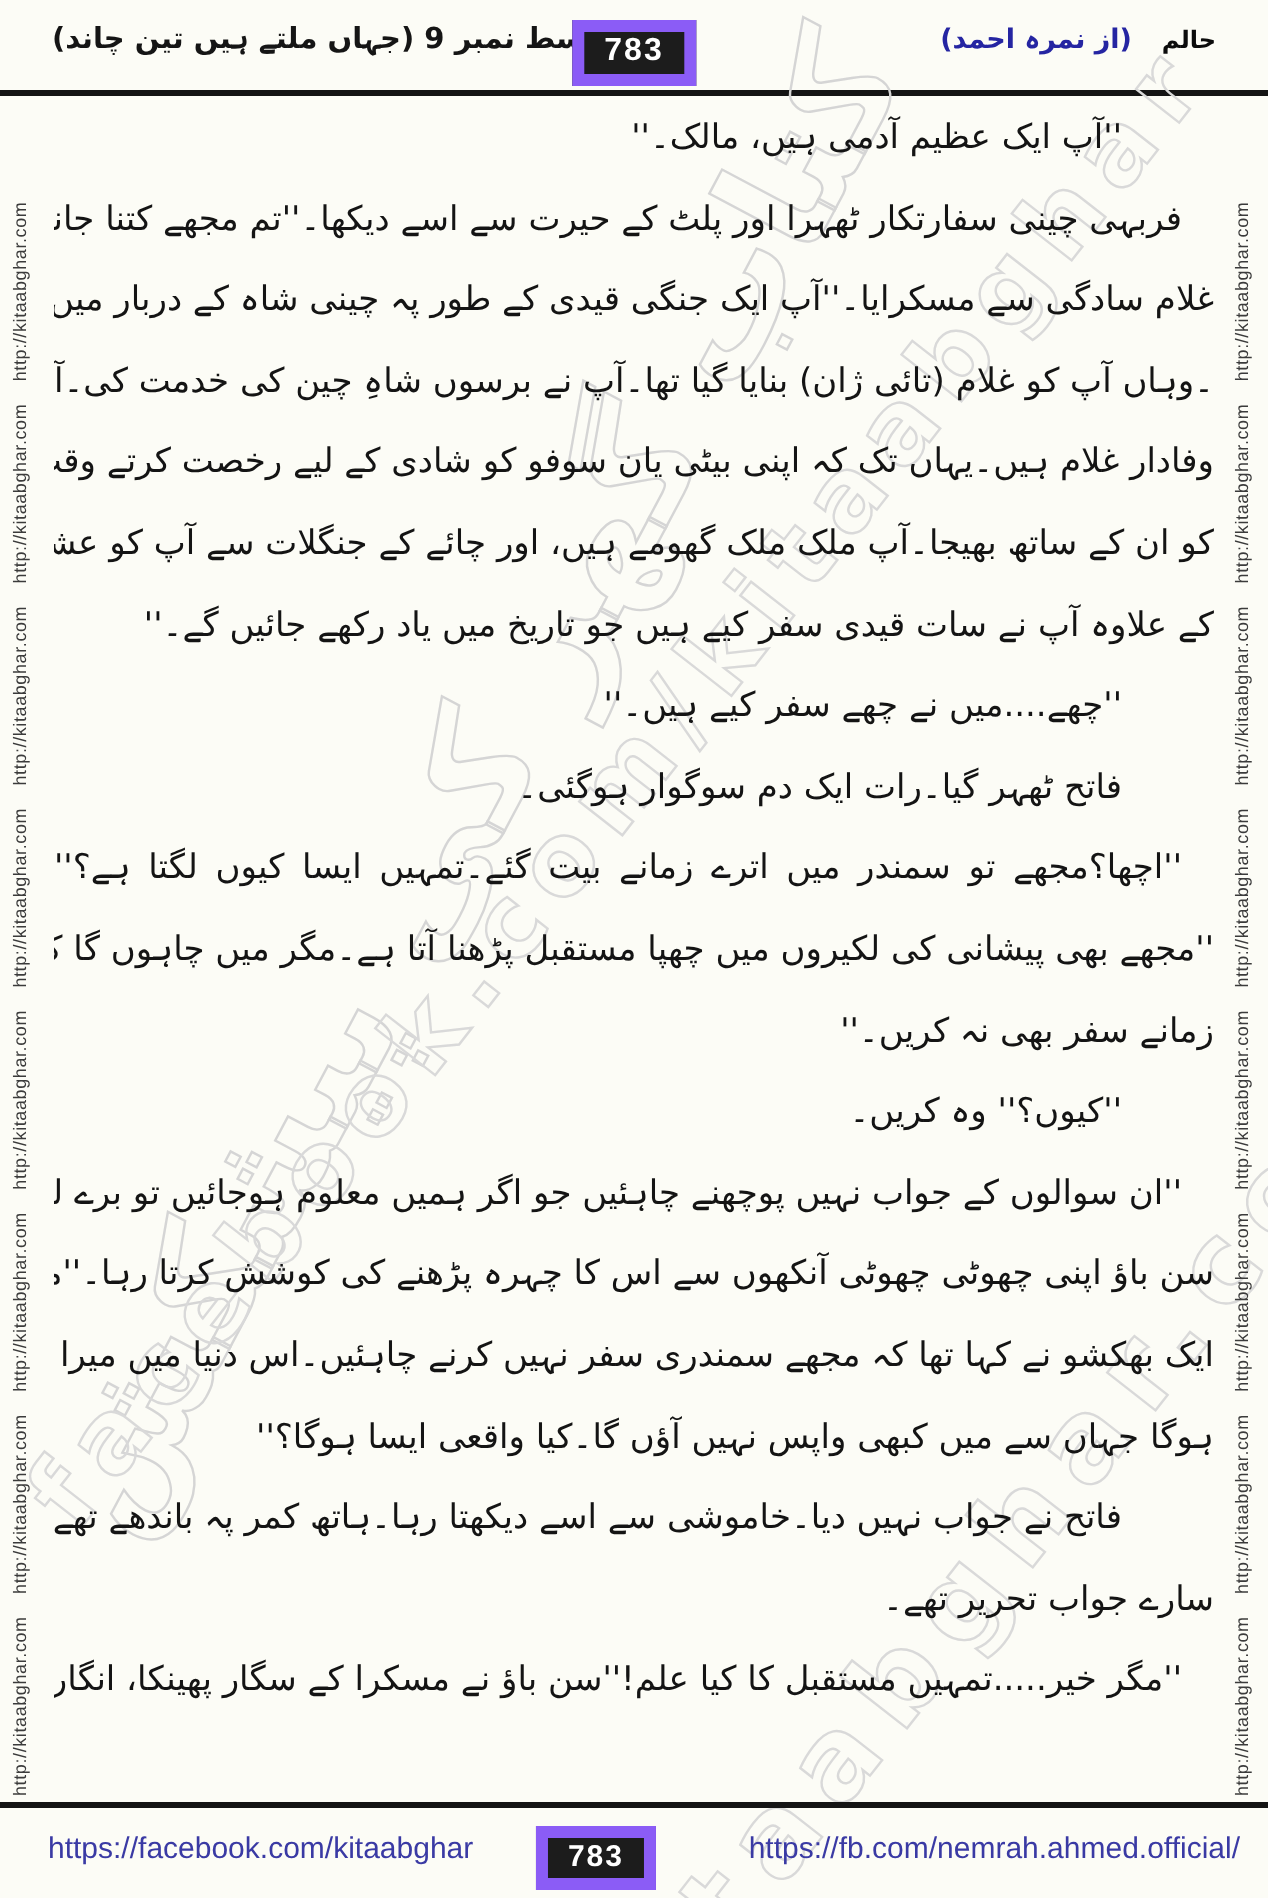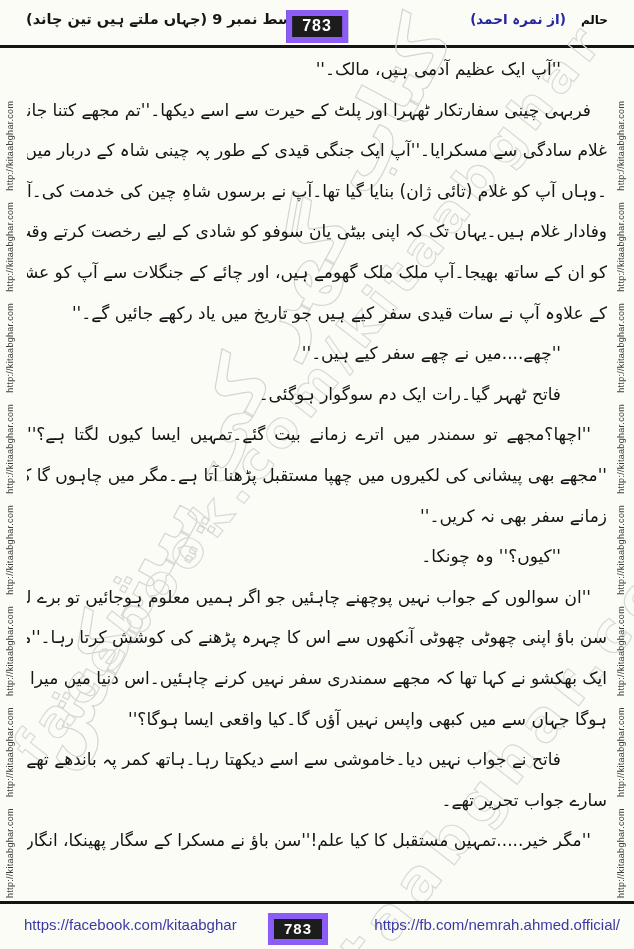--- a/index.html
+++ b/index.html
@@ -98,21 +98,21 @@
       <div class="line ind0 just">غلام سادگی سے مسکرایا۔''آپ ایک جنگی قیدی کے طور پہ چینی شاہ کے دربار میں لائے گئے تھے</div>
       <div class="line ind0 just">۔وہاں آپ کو غلام (تائی ژان) بنایا گیا تھا۔آپ نے برسوں شاہِ چین کی خدمت کی۔آپ شاہ کے</div>
       <div class="line ind0 just">وفادار غلام ہیں۔یہاں تک کہ اپنی بیٹی یان سوفو کو شادی کے لیے رخصت کرتے وقت بھی شاہ نے آپ</div>
       <div class="line ind0 just">کو ان کے ساتھ بھیجا۔آپ ملک ملک گھومے ہیں، اور چائے کے جنگلات سے آپ کو عشق ہے۔اس</div>
       <div class="line ind0">کے علاوہ آپ نے سات قیدی سفر کیے ہیں جو تاریخ میں یاد رکھے جائیں گے۔''</div>
       <div class="line ind2">''چھے....میں نے چھے سفر کیے ہیں۔''</div>
       <div class="line ind2">فاتح ٹھہر گیا۔رات ایک دم سوگوار ہوگئی۔</div>
       <div class="line ind1 just">''اچھا؟مجھے تو سمندر میں اترے زمانے بیت گئے۔تمہیں ایسا کیوں لگتا ہے؟''</div>
       <div class="line ind0 just">''مجھے بھی پیشانی کی لکیروں میں چھپا مستقبل پڑھنا آتا ہے۔مگر میں چاہوں گا کہ آپ وہ</div>
       <div class="line ind0">زمانے سفر بھی نہ کریں۔''</div>
-      <div class="line ind2">''کیوں؟'' وہ چونکا۔</div>
+      <div class="line ind2">''کیوں؟'' وہ کریں۔</div>
       <div class="line ind1 just">''ان سوالوں کے جواب نہیں پوچھنے چاہئیں جو اگر ہمیں معلوم ہوجائیں تو برے لگیں، ہمیں۔''</div>
       <div class="line ind0 just">سن باؤ اپنی چھوٹی چھوٹی آنکھوں سے اس کا چہرہ پڑھنے کی کوشش کرتا رہا۔''مجھے زمانے ہوئے</div>
       <div class="line ind0 just">ایک بھکشو نے کہا تھا کہ مجھے سمندری سفر نہیں کرنے چاہئیں۔اس دنیا میں میرا آخری سفر بھی سمندر میں</div>
       <div class="line ind0">ہوگا جہاں سے میں کبھی واپس نہیں آؤں گا۔کیا واقعی ایسا ہوگا؟''</div>
       <div class="line ind2 just">فاتح نے جواب نہیں دیا۔خاموشی سے اسے دیکھتا رہا۔ہاتھ کمر پہ باندھے تھے اور آنکھوں میں</div>
       <div class="line ind0">سارے جواب تحریر تھے۔</div>
       <div class="line ind1 just">''مگر خیر.....تمہیں مستقبل کا کیا علم!''سن باؤ نے مسکرا کے سگار پھینکا، انگارے کو جوتے سے</div>
     </div>
 
   <div class="rule rule-bottom"></div>

